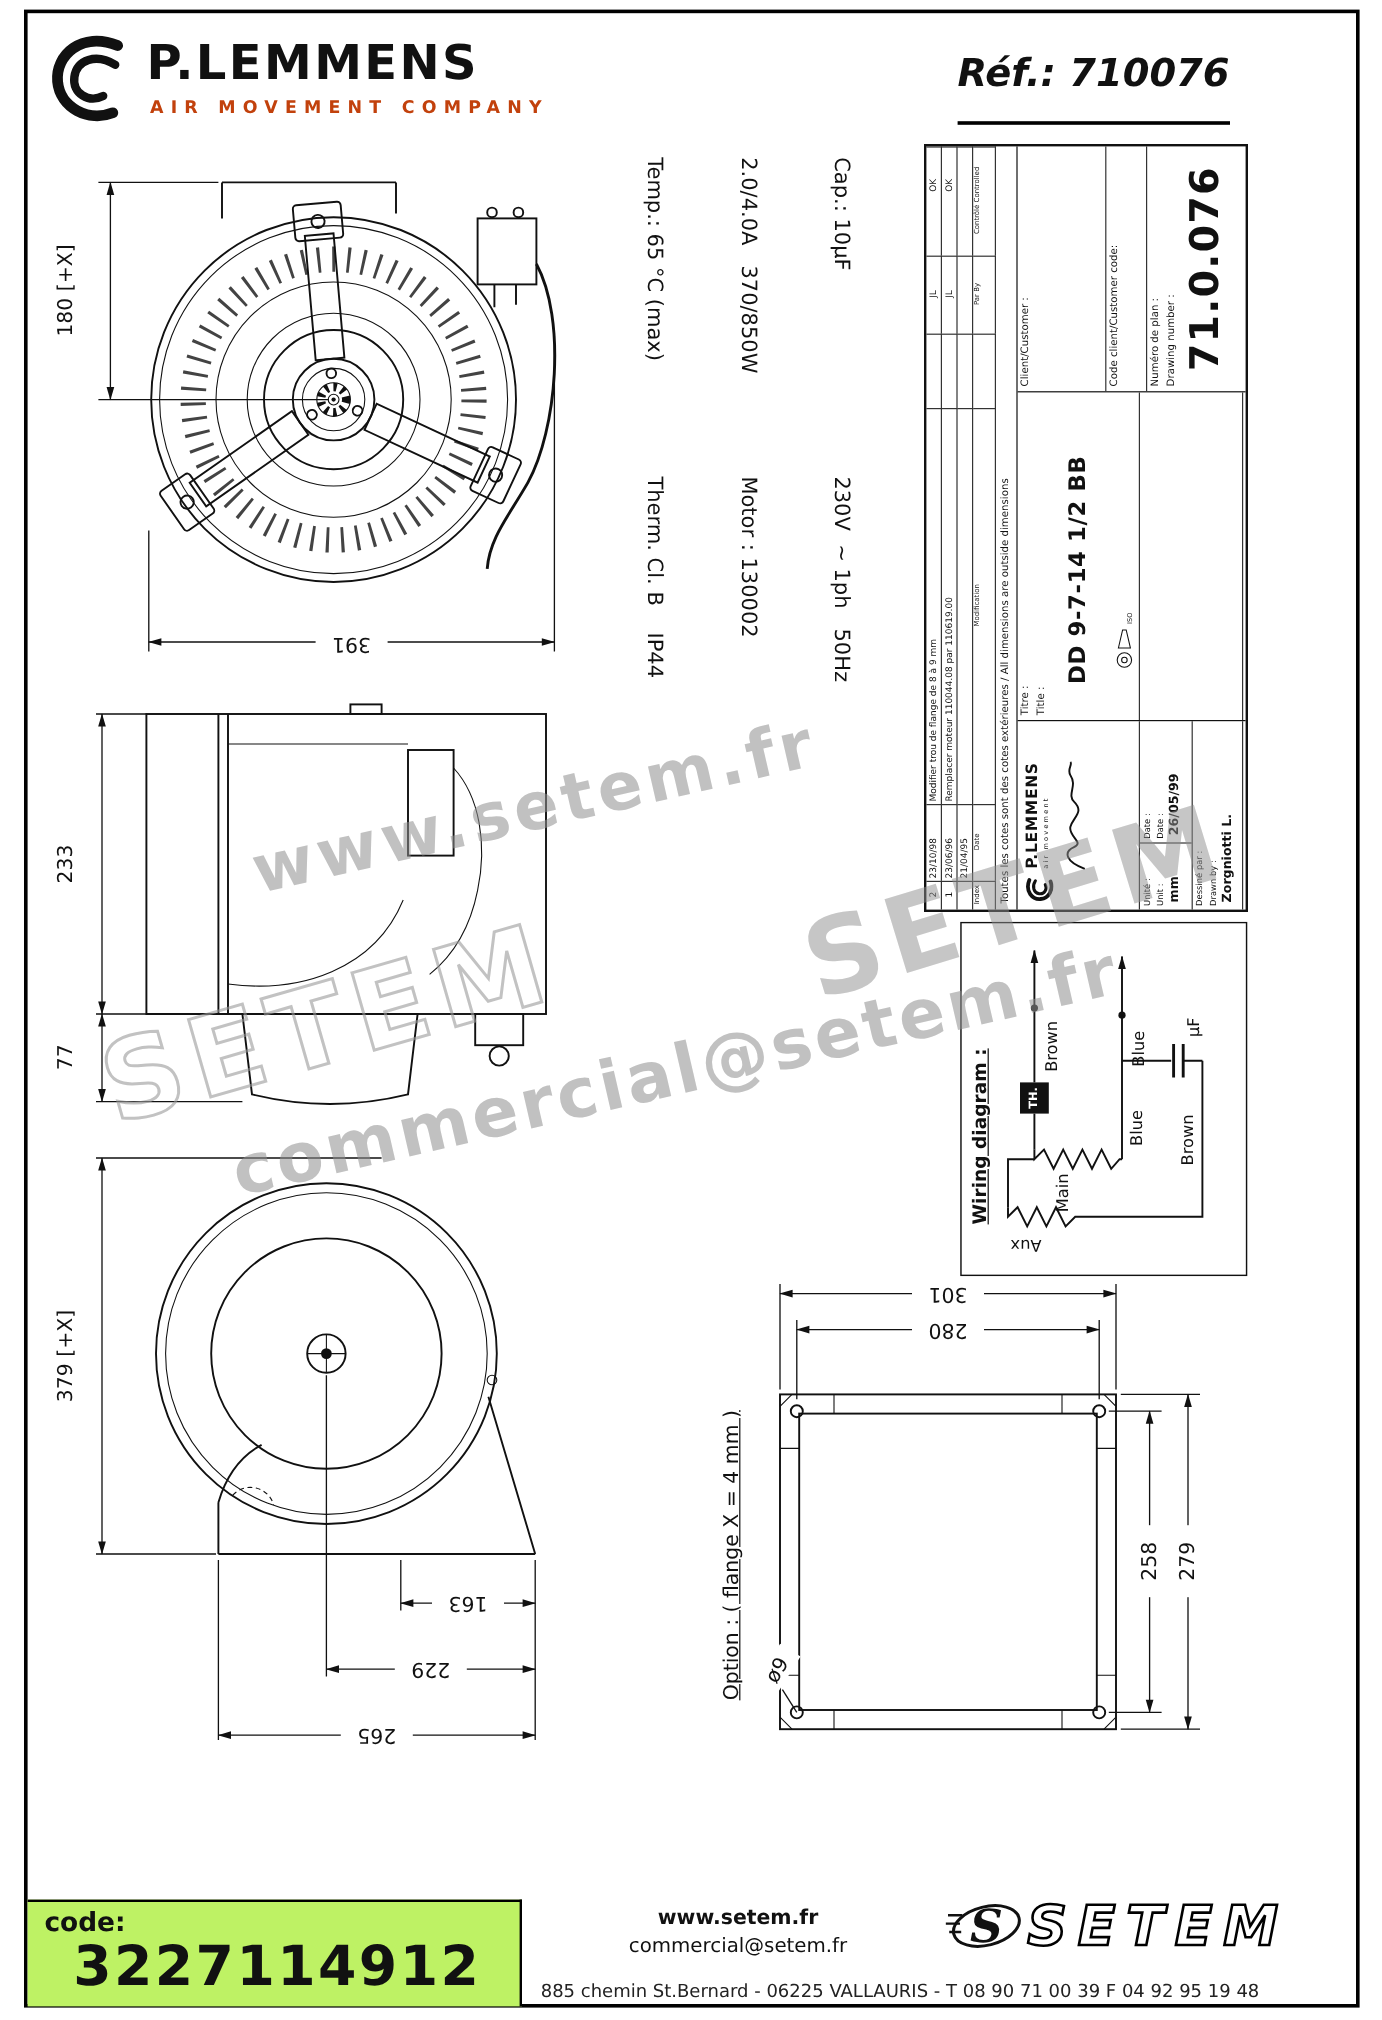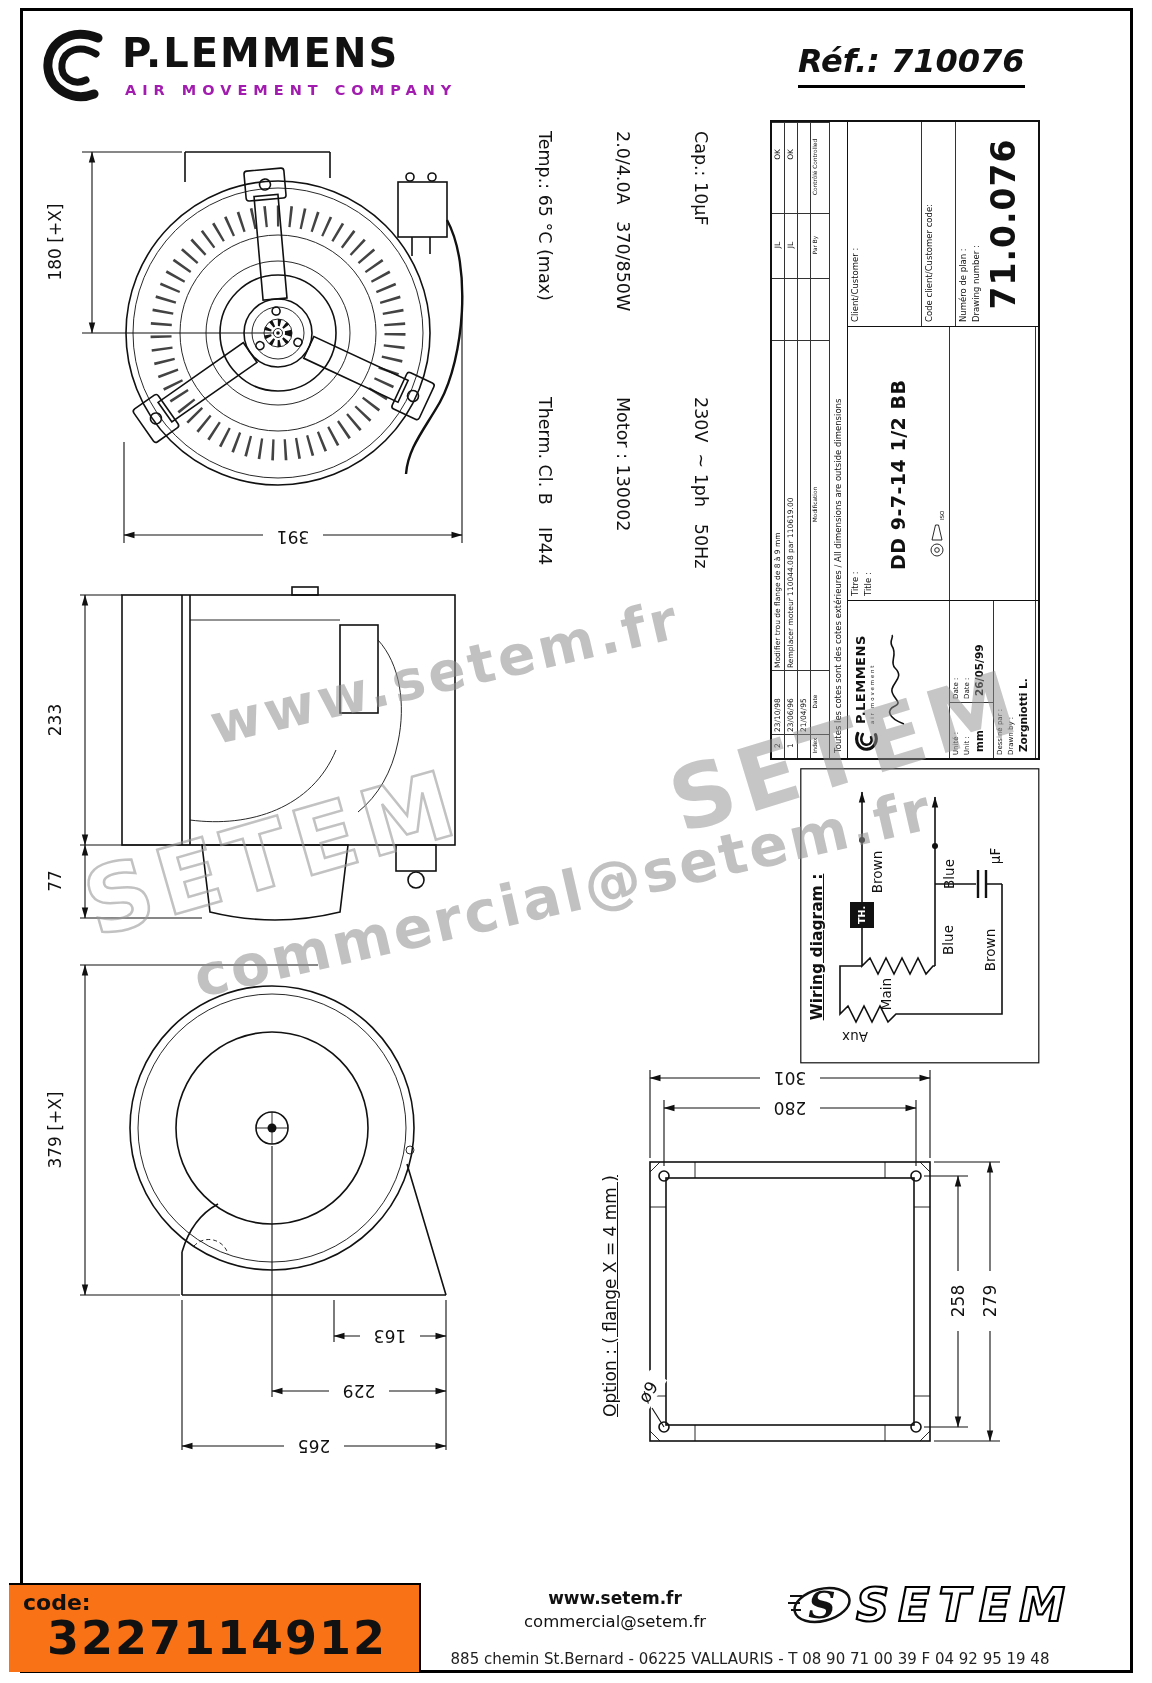--- a/index.html
+++ b/index.html
@@ -29,23 +29,23 @@
                 transform:rotate(-90deg);transform-origin:center;text-decoration:underline;z-index:9;}
   
   .wm{position:absolute;font-weight:700;color:#8f8f8f;opacity:0.55;white-space:nowrap;z-index:40;pointer-events:none;}
   .wm-url{font-size:55px;letter-spacing:4px;transform:rotate(-13deg);}
   .wm-big{font-size:88px;letter-spacing:6px;transform:rotate(-17deg);opacity:0.5;}
   .wm-email{font-size:57px;letter-spacing:3px;transform:rotate(-13deg);}
   .wm-outline{font-size:92px;letter-spacing:8px;transform:rotate(-16deg);color:transparent;
               -webkit-text-stroke:2.5px #9a9a9a;opacity:0.6;}
   
   .brand-name{position:absolute;left:122px;top:30px;font-size:40px;font-weight:800;letter-spacing:2px;}
-  .brand-tag{position:absolute;left:125px;top:82px;font-size:14.5px;font-weight:600;letter-spacing:6px;color:#a21caf;}
+  .brand-tag{position:absolute;left:125px;top:82px;font-size:14.5px;font-weight:600;letter-spacing:6px;color:#c2410c;}
   .ref{position:absolute;left:798px;top:42px;font-size:32px;font-style:italic;font-weight:800;
-       border-bottom:3.5px solid #000;padding-bottom:5px;}
+       border-bottom:3.5px solid #000;padding-bottom:21px;}
   
   .titleblock{position:absolute;left:770px;top:760px;width:640px;height:270px;
               transform-origin:0 0;transform:rotate(-90deg);
               border:2px solid #111;background:#fff;z-index:10;box-sizing:border-box;}
   .titleblock *{box-sizing:border-box;}
   .modtable{position:absolute;left:0;top:0;width:636px;height:58px;display:grid;
             grid-template-columns:24px 64px 330px 62px 65px 91px;
             grid-template-rows:13px 13px 13px 19px;font-size:7.5px;}
   .modtable>div{border-right:1px solid #333;border-bottom:1px solid #333;overflow:hidden;
                 line-height:1.5;padding-left:2px;white-space:nowrap;}
@@ -73,22 +73,22 @@
   .tb-code-cell{height:34px;}
   .tb-plan-cell{height:80px;position:relative;border-bottom:none;}
   .titre-val{font-size:19px;font-weight:700;letter-spacing:0.5px;margin:13px 0 0 30px;white-space:nowrap;}
   .plan-val{font-size:33px;font-weight:700;letter-spacing:1px;text-align:center;margin-top:2px;}
   .mini-logo{display:flex;gap:4px;padding:6px 0 0 6px;align-items:flex-start;}
   .mini-logo-name{font-size:13px;font-weight:800;letter-spacing:0.5px;line-height:1;}
   .mini-logo-sub{font-size:5.5px;letter-spacing:1.8px;margin-top:2px;}
   .iso-mark{position:absolute;left:42px;bottom:4px;display:flex;align-items:flex-end;gap:2px;}
   .iso-lab{font-size:5.5px;}
   
-  .code-box{position:absolute;left:9px;top:1583px;width:410px;height:87px;
-            border-top:2.5px solid #000;border-right:2.5px solid #000;z-index:20;background:#f97316;}
+  .code-box{position:absolute;left:23px;top:1583px;width:410px;height:87px;
+            border-top:2.5px solid #000;border-right:2.5px solid #000;z-index:20;background:#bef264;}
   .code-label{font-size:22px;font-weight:700;padding:5px 0 0 14px;}
   .code-value{font-size:46px;font-weight:800;letter-spacing:2px;padding:0 0 0 38px;line-height:1.0;}
   .foot-site{position:absolute;left:490px;top:1588px;width:250px;text-align:center;font-size:17px;font-weight:700;z-index:20;}
   .foot-email{position:absolute;left:490px;top:1612px;width:250px;text-align:center;font-size:16.5px;z-index:20;}
   .foot-addr{position:absolute;left:440px;top:1650px;width:620px;text-align:center;font-size:15px;color:#222;z-index:20;}
   .setem-logo{position:absolute;left:788px;top:1576px;display:flex;align-items:center;gap:4px;z-index:20;}
   .setem-word{font-size:46px;font-weight:800;font-style:italic;letter-spacing:9px;color:#fff;
               -webkit-text-stroke:2.2px #000;}
 </style>
 </head>

